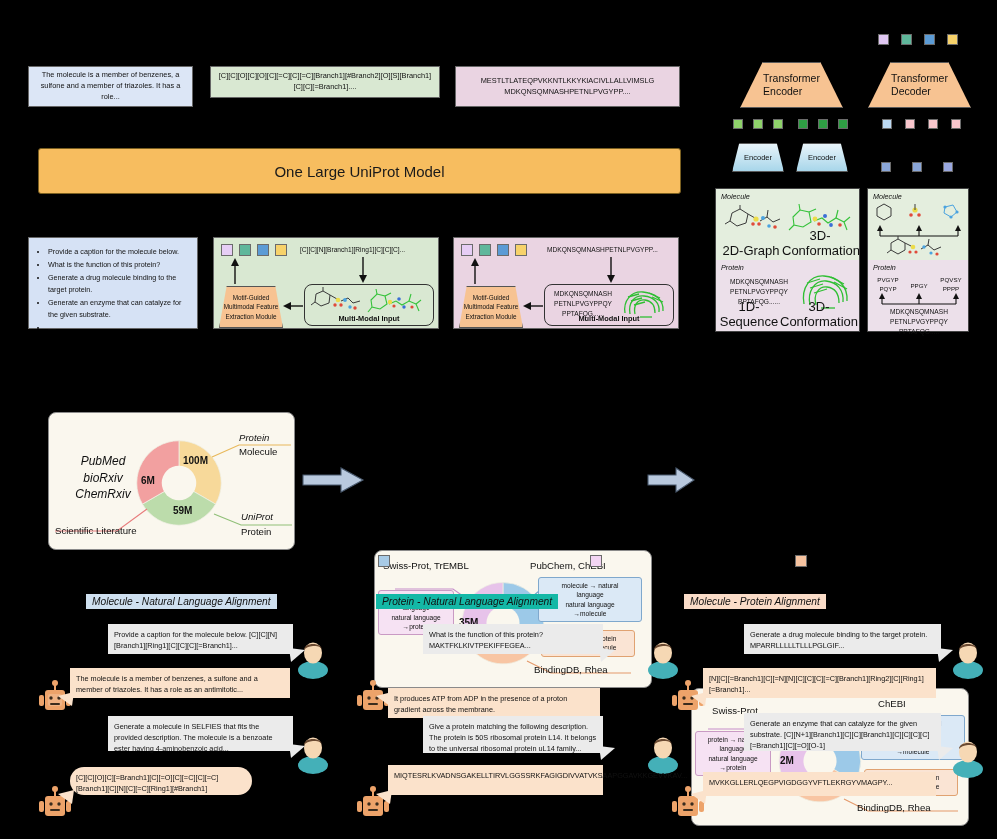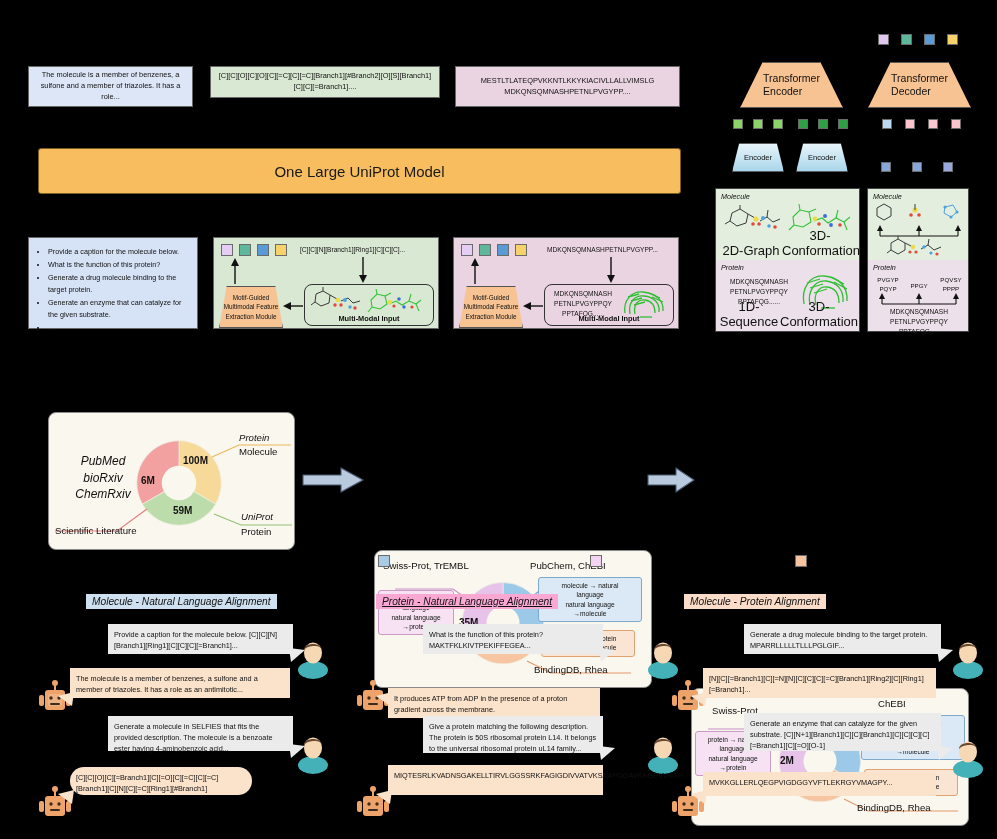--- a/index.html
+++ b/index.html
@@ -51,21 +51,21 @@
   .c-blue{background:#dbe9f6;border:1px solid #7fa8cd;}
   .c-pink{background:#f6e2f3;border:1px solid #c99ac4;}
   .c-orange{background:#fae4d4;border:1px solid #e0a271;}
   .lbl{position:absolute;font-size:9.6px;white-space:nowrap;}
   .lbl-it{font-style:italic;}
   .donutval{position:absolute;font-size:10px;font-weight:700;}
 
   
   .align-h{font-style:italic;font-size:10.2px;padding:2px 6px;display:inline-block;}
   .ah-blue{background:#cfe0f0;}
-  .ah-pink{background:#f9a8d4;text-decoration:underline;}
+  .ah-pink{background:#14b8a6;}
   .ah-orange{background:#fadcc8;}
 
   
   .bub{position:absolute;box-sizing:border-box;padding:5px 6px;font-size:7.3px;line-height:1.52;}
   .bub-user{background:#ebebeb;}
   .bub-bot{background:#fbe2cb;}
 
   .arrow-big{position:absolute;}
   svg{display:block;overflow:visible;}
 </style>

